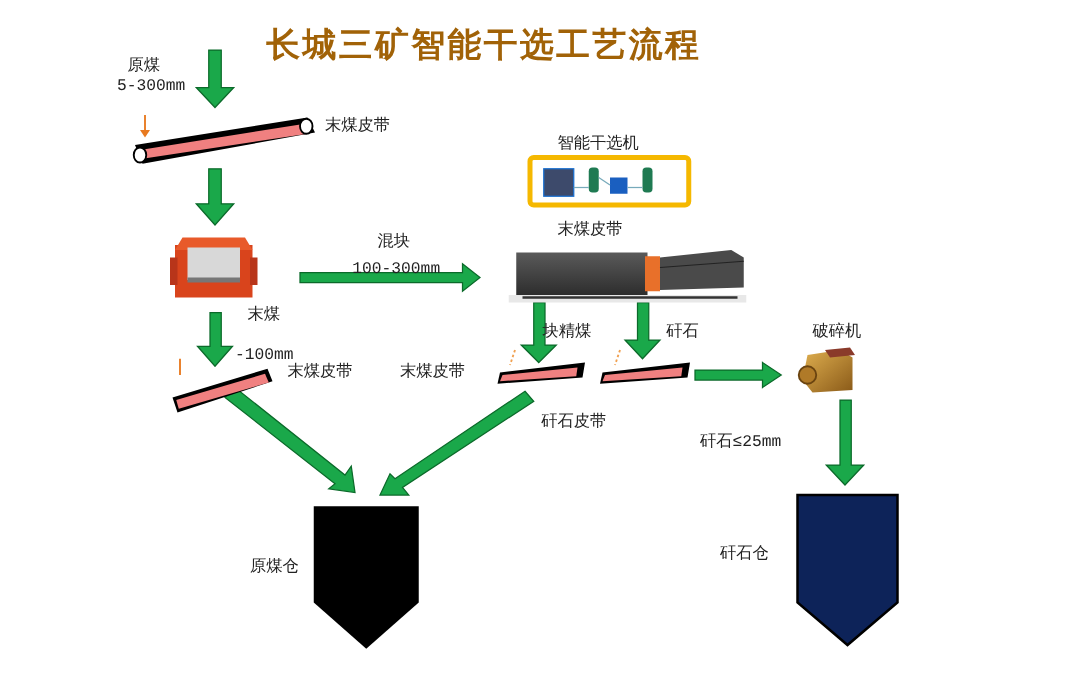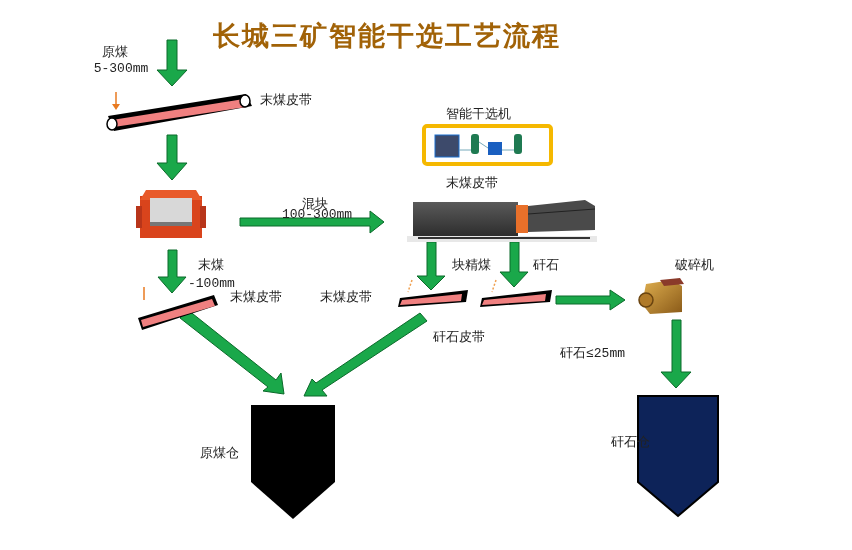--- a/index.html
+++ b/index.html
@@ -116,25 +116,25 @@
   <polygon class="raw-bin" points="251,405 335,405 335,482 293,519 251,482" fill="#000000"></polygon>
 
   <polygon class="gangue-bin" points="638,396 718,396 718,482 678,516 638,482" stroke="#000" stroke-width="2" fill="#0d2359"></polygon>
 </svg>
 
 <div class="lbl c" style="left:90px;top:45px;width:50px;">原煤</div>
 <div class="lbl c" style="left:86px;top:61px;width:70px;">5-300mm</div>
 <div class="lbl" style="left:260px;top:93px;">末煤皮带</div>
 <div class="lbl" style="left:446px;top:107px;">智能干选机</div>
 <div class="lbl" style="left:446px;top:176px;">末煤皮带</div>
-<div class="lbl c" style="left:270px;top:197px;width:90px;">混块</div>
+<div class="lbl c" style="left:270px;top:186px;width:90px;">混块</div>
 <div class="lbl c" style="left:262px;top:207px;width:110px;">100-300mm</div>
-<div class="lbl" style="left:198px;top:258px;">末煤</div>
+<div class="lbl" style="left:198px;top:244px;">末煤</div>
 <div class="lbl" style="left:188px;top:276px;">-100mm</div>
 <div class="lbl" style="left:230px;top:290px;">末煤皮带</div>
 <div class="lbl" style="left:320px;top:290px;">末煤皮带</div>
-<div class="lbl" style="left:452px;top:258px;">块精煤</div>
+<div class="lbl" style="left:434px;top:258px;">块精煤</div>
 <div class="lbl" style="left:533px;top:258px;">矸石</div>
 <div class="lbl" style="left:433px;top:330px;">矸石皮带</div>
-<div class="lbl" style="left:650px;top:258px;margin-left:25px;">破碎机</div>
+<div class="lbl" style="left:650px;top:258px;">破碎机</div>
 <div class="lbl" style="left:560px;top:346px;text-align:right;">矸石≤25mm</div>
 <div class="lbl" style="left:200px;top:446px;">原煤仓</div>
-<div class="lbl" style="left:576px;top:435px;margin-left:35px;">矸石仓</div>
+<div class="lbl" style="left:576px;top:435px;">矸石仓</div>
 
 </body></html>

